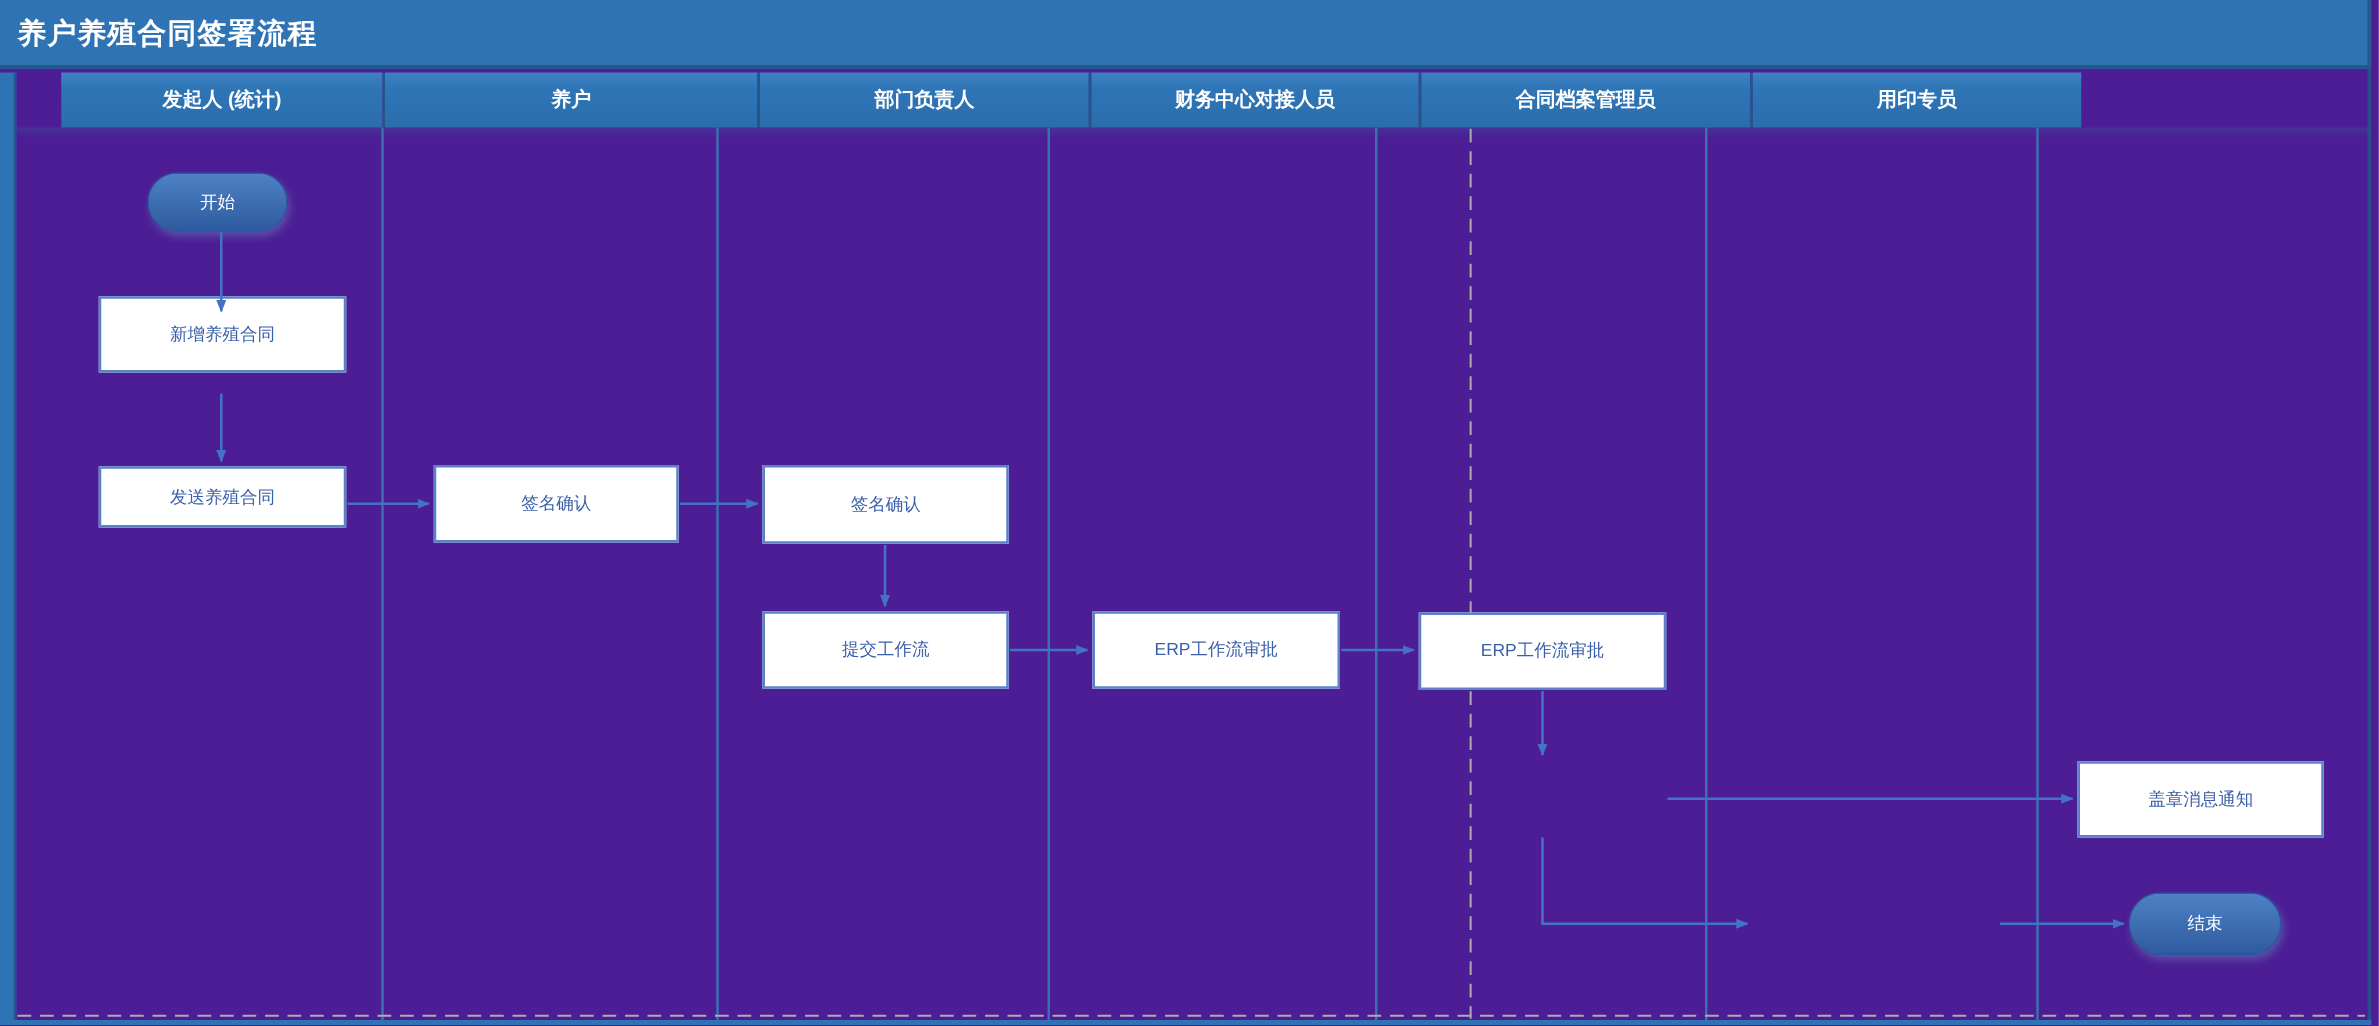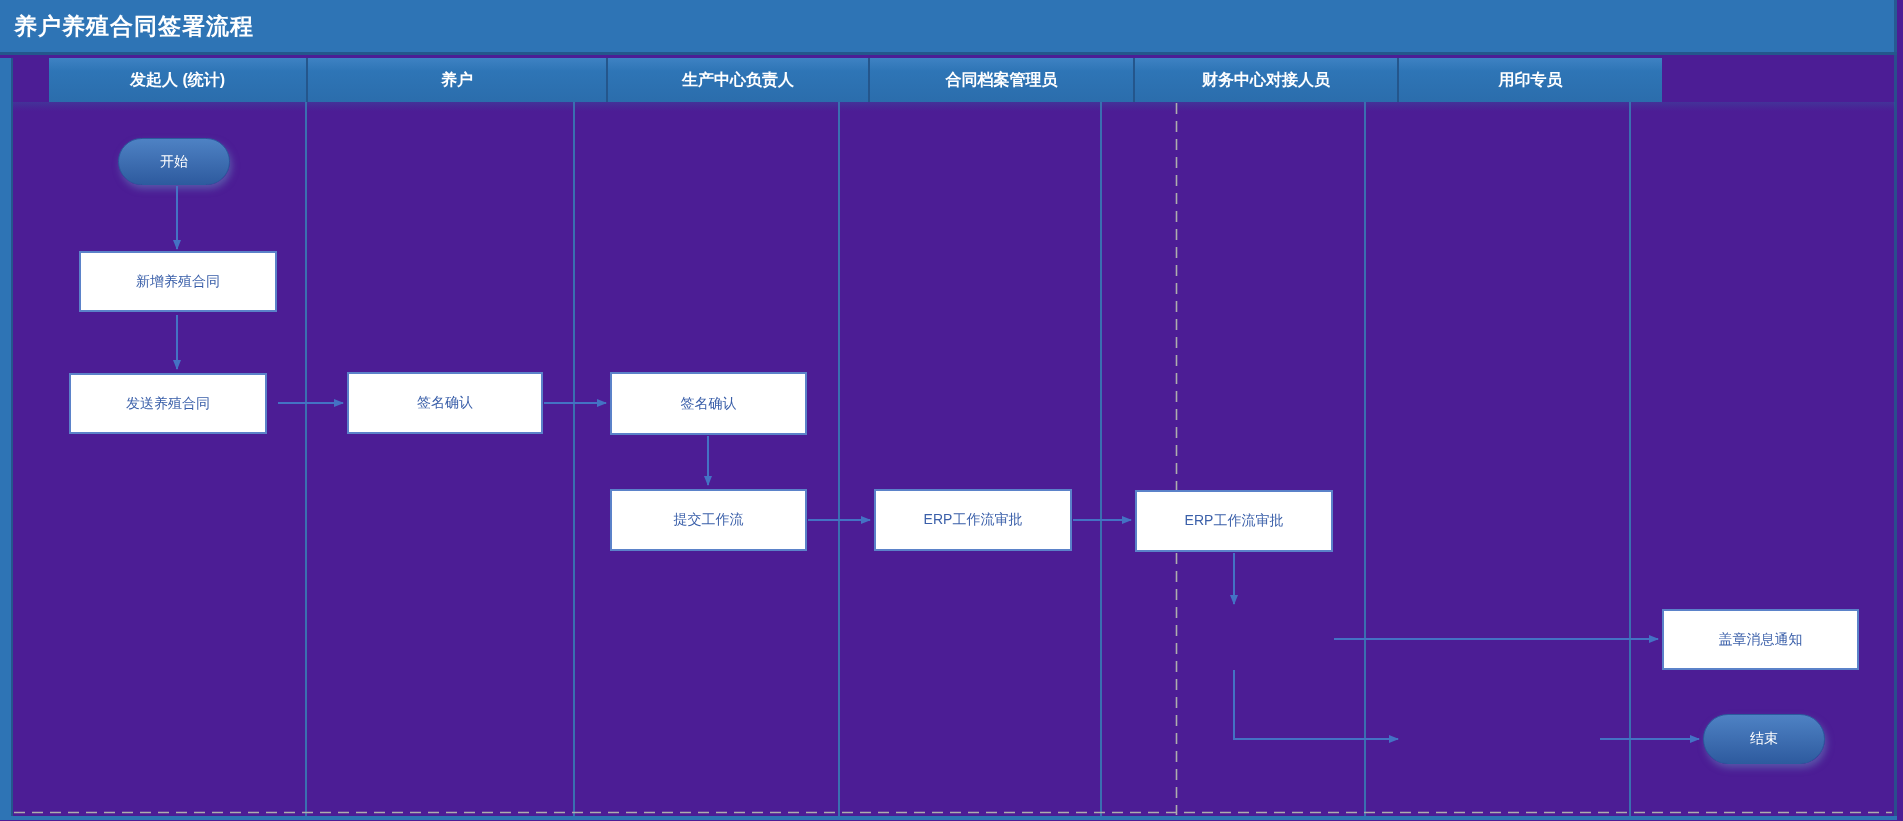--- a/index.html
+++ b/index.html
@@ -64,42 +64,42 @@
     <h1>养户养殖合同签署流程</h1>
   </div>
 
   <div class="left-bar"></div>
   <div class="right-border"></div>
   <div class="bottom-border"></div>
 
   <div class="lane-headers">
     <div class="lane-header" style="width:257px">发起人 (统计)</div>
     <div class="lane-header" style="width:300px">养户</div>
-    <div class="lane-header" style="width:262px">生产中心负责人</div>
+    <div class="lane-header" style="width:265px">部门负责人</div>
+    <div class="lane-header" style="width:264px">财务中心对接人员</div>
     <div class="lane-header" style="width:265px">合同档案管理员</div>
-    <div class="lane-header" style="width:264px">财务中心对接人员</div>
     <div class="lane-header" style="width:265px">用印专员</div>
   </div>
   <div class="header-shadow"></div>
 
   <div class="lane-divider" style="left:305px"></div>
   <div class="lane-divider" style="left:573px"></div>
   <div class="lane-divider" style="left:838px"></div>
   <div class="lane-divider" style="left:1100px"></div>
   <div class="lane-divider" style="left:1364px"></div>
   <div class="lane-divider" style="left:1629px"></div>
 
   <svg class="layer under" width="1903" height="821">
     <line class="pagebreak" x1="1176.5" y1="103" x2="1176.5" y2="815"></line>
     <line class="pagebreak" x1="14" y1="812.5" x2="1892" y2="812.5"></line>
   </svg>
 
   <div class="node terminal" style="left:118px;top:138px;width:112px;height:47px">开始</div>
-  <div class="node process" style="left:79px;top:251px;width:198px;height:61px">新增养殖合同</div>
-  <div class="node process" style="left:69px;top:373px;width:198px;height:61px">发送养殖合同</div>
+  <div class="node process" style="left:79px;top:237px;width:198px;height:61px">新增养殖合同</div>
+  <div class="node process" style="left:79px;top:373px;width:198px;height:49px">发送养殖合同</div>
   <div class="node process" style="left:347px;top:372px;width:196px;height:62px">签名确认</div>
   <div class="node process" style="left:610px;top:372px;width:197px;height:63px">签名确认</div>
   <div class="node process" style="left:610px;top:489px;width:197px;height:62px">提交工作流</div>
   <div class="node process" style="left:874px;top:489px;width:198px;height:62px">ERP工作流审批</div>
   <div class="node process" style="left:1135px;top:490px;width:198px;height:62px">ERP工作流审批</div>
   <div class="node process" style="left:1662px;top:609px;width:197px;height:61px">盖章消息通知</div>
   <div class="node terminal" style="left:1703px;top:714px;width:122px;height:50px">结束</div>
 
   <svg class="layer" width="1903" height="821">
     <defs>

